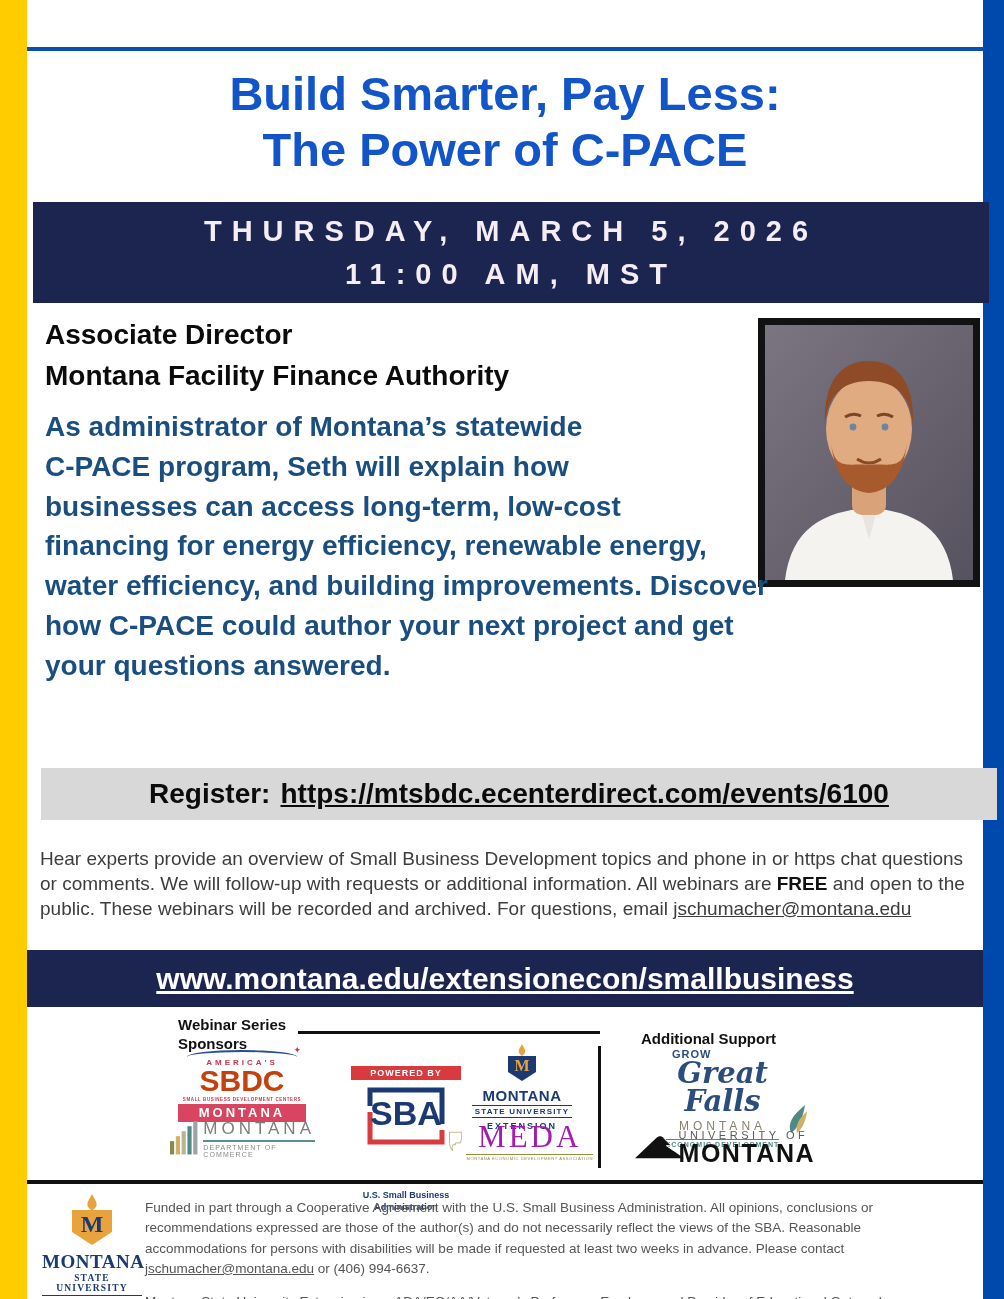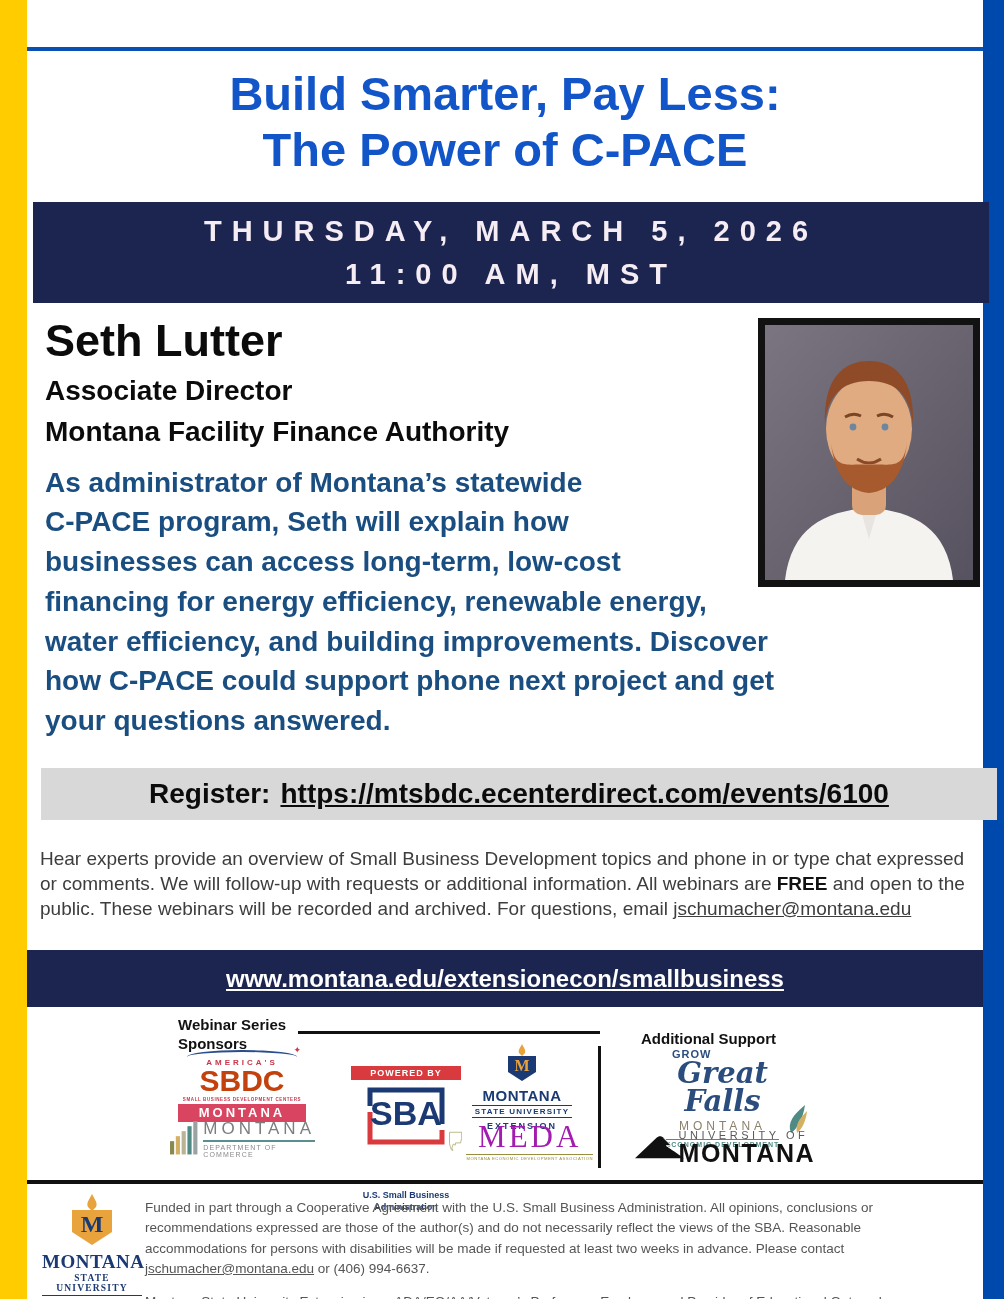--- a/index.html
+++ b/index.html
@@ -33,21 +33,21 @@
                   display:flex; align-items:center; justify-content:center; font-size:28px; font-weight:800; color:#0b0b0b; }
   .register-bar a { color:#0b0b0b; text-decoration:underline; margin-left:10px; font-weight:800; }
 
   .about { position:absolute; left:40px; width:930px; top:846px; color:#3d3d3d; font-size:19px; line-height:1.32; }
   .about .free { font-weight:800; color:#111; }
   .about a { color:#3d3d3d; text-decoration:underline; }
   .about .p2 { margin-top:27px; }
 
   .url-banner { position:absolute; left:27px; width:956px; top:950px; height:57px; background:#1C2450;
                 display:flex; align-items:center; justify-content:center; }
-  .url-banner a { color:#ffffff; font-size:24px; font-weight:800; text-decoration:underline; }
+  .url-banner a { color:#ffffff; font-size:30px; font-weight:800; text-decoration:underline; }
 
   .sponsor-label { position:absolute; left:178px; top:1016px; width:130px; font-size:15px; font-weight:800; color:#111; line-height:1.25; }
   .sponsor-rule  { position:absolute; left:298px; top:1031px; width:302px; height:3px; background:#111; }
   .sponsor-divider { position:absolute; left:598px; top:1046px; width:3px; height:122px; background:#111; }
   .additional-label { position:absolute; left:641px; top:1030px; font-size:15px; font-weight:800; color:#111; }
 
   
   .logo-sbdc { position:absolute; left:178px; top:1050px; width:128px; text-align:center; }
   .sbdc-top  { font-size:8px; font-weight:700; color:#c8374a; letter-spacing:3px; }
   .sbdc-arc  { height:7px; border-top:2px solid #2a4d8f; border-radius:60%/120% 120% 0 0; width:110px; margin:0 auto 1px; position:relative; }
@@ -144,41 +144,40 @@
         <ellipse cx="104" cy="104" rx="43" ry="52" fill="#e0ab80"></ellipse>
         <path d="M60,100 C58,54 78,36 104,36 C130,36 150,54 148,100 C146,72 132,56 104,56 C76,56 62,72 60,100 Z" fill="#8f4b28"></path>
         <path d="M66,118 C70,152 84,166 104,168 C124,166 138,152 142,118 C138,146 126,138 104,140 C82,138 70,146 66,118 Z" fill="#a65a2e"></path>
         <circle cx="88" cy="102" r="3.4" fill="#6d86a0"></circle>
         <circle cx="120" cy="102" r="3.4" fill="#6d86a0"></circle>
         <path d="M80,92 q8,-5 16,-1" stroke="#7c4424" stroke-width="3" fill="none"></path>
         <path d="M112,91 q8,-4 16,1" stroke="#7c4424" stroke-width="3" fill="none"></path>
         <path d="M92,134 q12,8 24,0" stroke="#8a4a28" stroke-width="3" fill="none"></path>
       </svg>
     </div>
-    <div class="speaker-name">Seth Lutter</div>
     <div class="speaker-role">Associate Director</div>
     <div class="speaker-org">Montana Facility Finance Authority</div>
     <div class="speaker-bio">
       <div>As administrator of Montana’s statewide</div>
       <div>C-PACE program, Seth will explain how</div>
       <div>businesses can access long-term, low-cost</div>
       <div>financing for energy efficiency, renewable energy,</div>
       <div>water efficiency, and building improvements. Discover</div>
-      <div>how C-PACE could support phone next project and get</div>
+      <div>how C-PACE could author your next project and get</div>
       <div>your questions answered.</div>
     </div>
   </div>
 
   <div class="register-bar">
     <span>Register:</span>
     <a href="#">https://mtsbdc.ecenterdirect.com/events/6100</a>
   </div>
 
   <div class="about">
-    <div><span>Hear experts provide an overview of Small Business Development topics and phone in or type chat expressed or comments. We will follow-up with requests or additional information. All webinars are </span><span class="free">FREE</span><span> and open to the public.  These webinars will be recorded and archived.  For questions, email </span><a href="#">jschumacher@montana.edu</a></div>
+    <div><span>Hear experts provide an overview of Small Business Development topics and phone in or https chat questions or comments. We will follow-up with requests or additional information. All webinars are </span><span class="free">FREE</span><span> and open to the public.  These webinars will be recorded and archived.  For questions, email </span><a href="#">jschumacher@montana.edu</a></div>
     <div class="p2">Join the webinar live or access recorded webinars and resources at:</div>
   </div>
 
   <div class="url-banner">
     <a href="#">www.montana.edu/extensionecon/smallbusiness</a>
   </div>
 
   <div class="sponsor-label">Webinar Series Sponsors</div>
   <div class="sponsor-rule"></div>
   <div class="sponsor-divider"></div>

